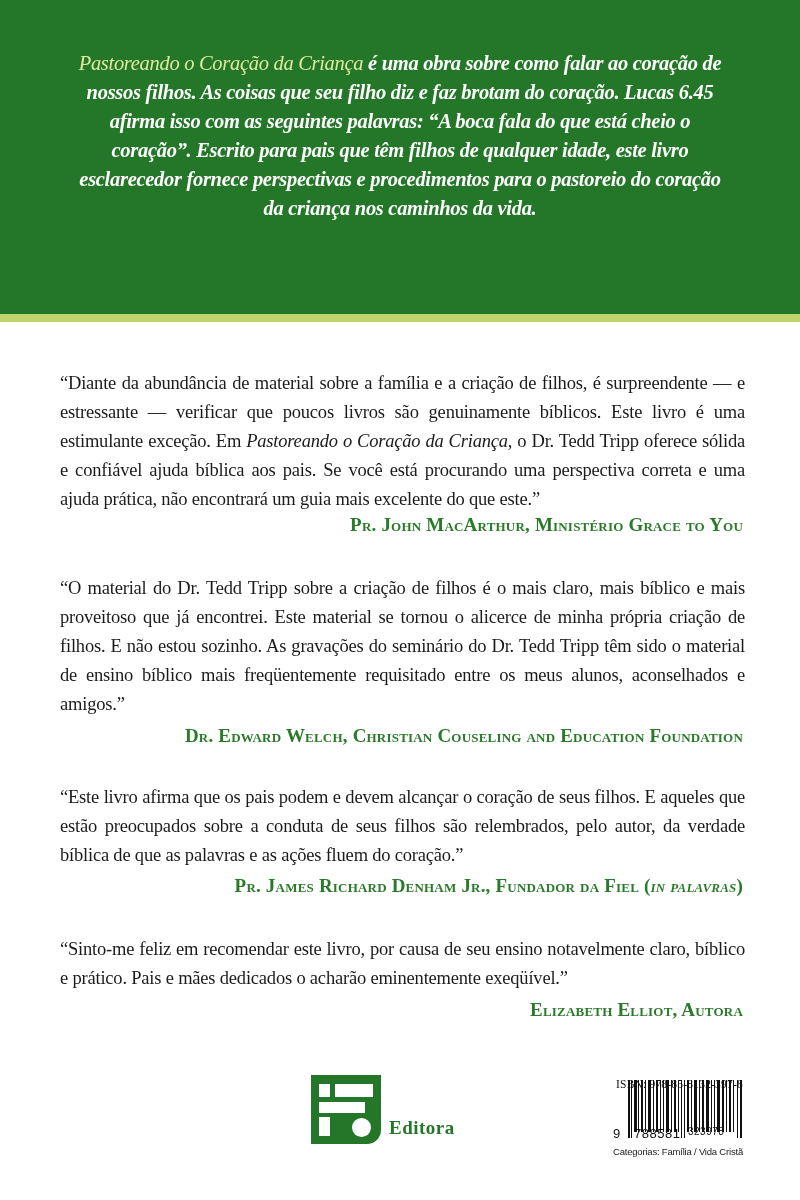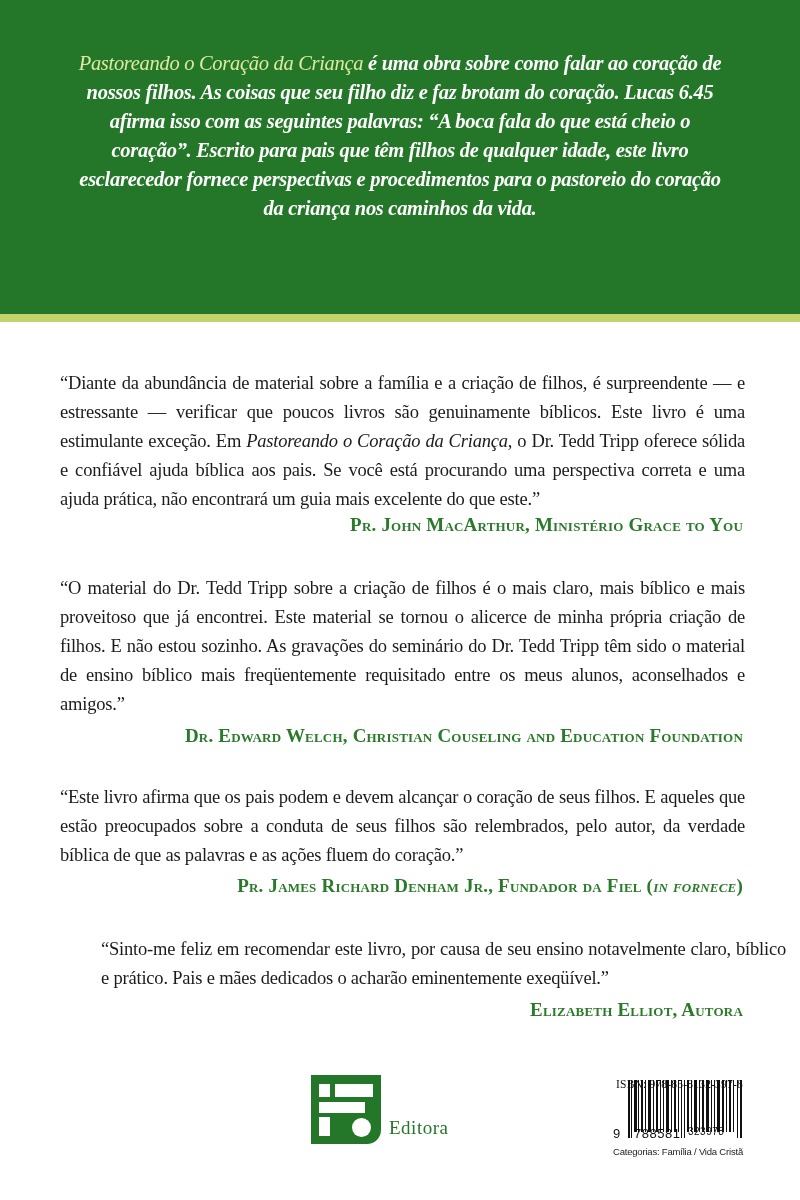--- a/index.html
+++ b/index.html
@@ -42,37 +42,37 @@
       font-size: 19px; color: #2a7a2a; letter-spacing: 0.2px;
       white-space: nowrap;
     }
     .attribution .it { font-style: italic; }
     .q1 { top: 369px; }
     .a1 { top: 514px; }
     .q2 { top: 574px; }
     .a2 { top: 725px; margin-left: 24px; }
     .q3 { top: 783px; }
     .a3 { top: 875px; }
-    .q4 { top: 935px; margin-left: 41px; }
+    .q4 { top: 935px; }
     .a4 { top: 999px; }
 
     .logo { position: absolute; left: 311px; top: 1075px; width: 190px; height: 70px; }
     .logo-mark {
       position: absolute; left: 0; top: 0; width: 70px; height: 69px;
       background: #247728; border-bottom-right-radius: 14px;
     }
     .logo-mark .w { position: absolute; background: #fff; }
     .logo-word {
       position: absolute; left: 76px; top: -4px;
       font-family: "Liberation Serif", serif; font-weight: bold;
       font-size: 46px; line-height: 46px; color: #247728; letter-spacing: 1px;
     }
     .logo-sub {
       position: absolute; left: 78px; top: 42px;
-      font-family: "Liberation Serif", serif; font-weight: normal;
+      font-family: "Liberation Serif", serif; font-weight: bold;
       font-size: 19px; line-height: 22px; color: #247728; letter-spacing: 0.5px;
     }
 
     .barcode-box { position: absolute; left: 610px; top: 1064px; width: 140px; height: 100px; }
     .isbn-text {
       position: absolute; left: 6px; top: 14px; width: 130px;
       font-family: "Liberation Serif", serif; font-size: 11.5px; color: #111;
       letter-spacing: 0.2px; white-space: nowrap;
     }
     .bars { position: absolute; left: 18px; top: 16px; width: 116px; height: 58px; }
@@ -104,21 +104,21 @@
 
 <div class="header-text"><span class="book-title">Pastoreando o Coração da Criança</span><span> é uma obra sobre como falar ao coração de nossos filhos. As coisas que seu filho diz e faz brotam do coração. Lucas 6.45 afirma isso com as seguintes palavras: “A boca fala do que está cheio o coração”. Escrito para pais que têm filhos de qualquer idade, este livro esclarecedor fornece perspectivas e procedimentos para o pastoreio do coração da criança nos caminhos da vida.</span></div>
 
 <div class="quote q1"><span>“Diante da abundância de material sobre a família e a criação de filhos, é surpreendente — e estressante — verificar que poucos livros são genuinamente bíblicos. Este livro é uma estimulante exceção. Em </span><span class="it">Pastoreando o Coração da Criança</span><span>, o Dr. Tedd Tripp oferece sólida e confiável ajuda bíblica aos pais. Se você está procurando uma perspectiva correta e uma ajuda prática, não encontrará um guia mais excelente do que este.”</span></div>
 <div class="attribution a1">Pr. John MacArthur, Ministério Grace to You</div>
 
 <div class="quote q2">“O material do Dr. Tedd Tripp sobre a criação de filhos é o mais claro, mais bíblico e mais proveitoso que já encontrei. Este material se tornou o alicerce de minha própria criação de filhos. E não estou sozinho. As gravações do seminário do Dr. Tedd Tripp têm sido o material de ensino bíblico mais freqüentemente requisitado entre os meus alunos, aconselhados e amigos.”</div>
 <div class="attribution a2">Dr. Edward Welch, Christian Couseling and Education Foundation</div>
 
 <div class="quote q3">“Este livro afirma que os pais podem e devem alcançar o coração de seus filhos. E aqueles que estão preocupados sobre a conduta de seus filhos são relembrados, pelo autor, da verdade bíblica de que as palavras e as ações fluem do coração.”</div>
-<div class="attribution a3"><span>Pr. James Richard Denham Jr., Fundador da Fiel (</span><span class="it">in fornece</span><span>)</span></div>
+<div class="attribution a3"><span>Pr. James Richard Denham Jr., Fundador da Fiel (</span><span class="it">in palavras</span><span>)</span></div>
 
 <div class="quote q4">“Sinto-me feliz em recomendar este livro, por causa de seu ensino notavelmente claro, bíblico e prático. Pais e mães dedicados o acharão eminentemente exeqüível.”</div>
 <div class="attribution a4">Elizabeth Elliot, Autora</div>
 
 <div class="logo">
   <div class="logo-mark">
     <div class="w" style="left:8px; top:9px; width:11px; height:13px;"></div>
     <div class="w" style="left:24px; top:9px; width:38px; height:13px;"></div>
     <div class="w" style="left:8px; top:27px; width:46px; height:11px;"></div>
     <div class="w" style="left:8px; top:42px; width:11px; height:19px;"></div>

